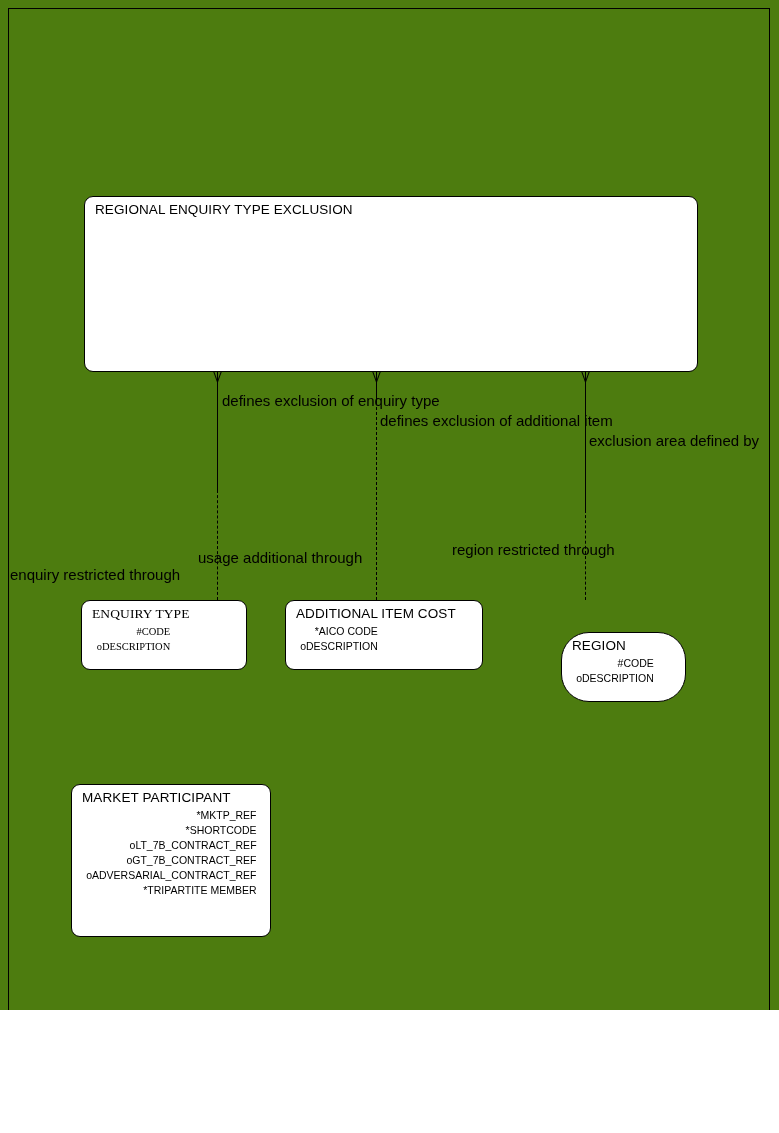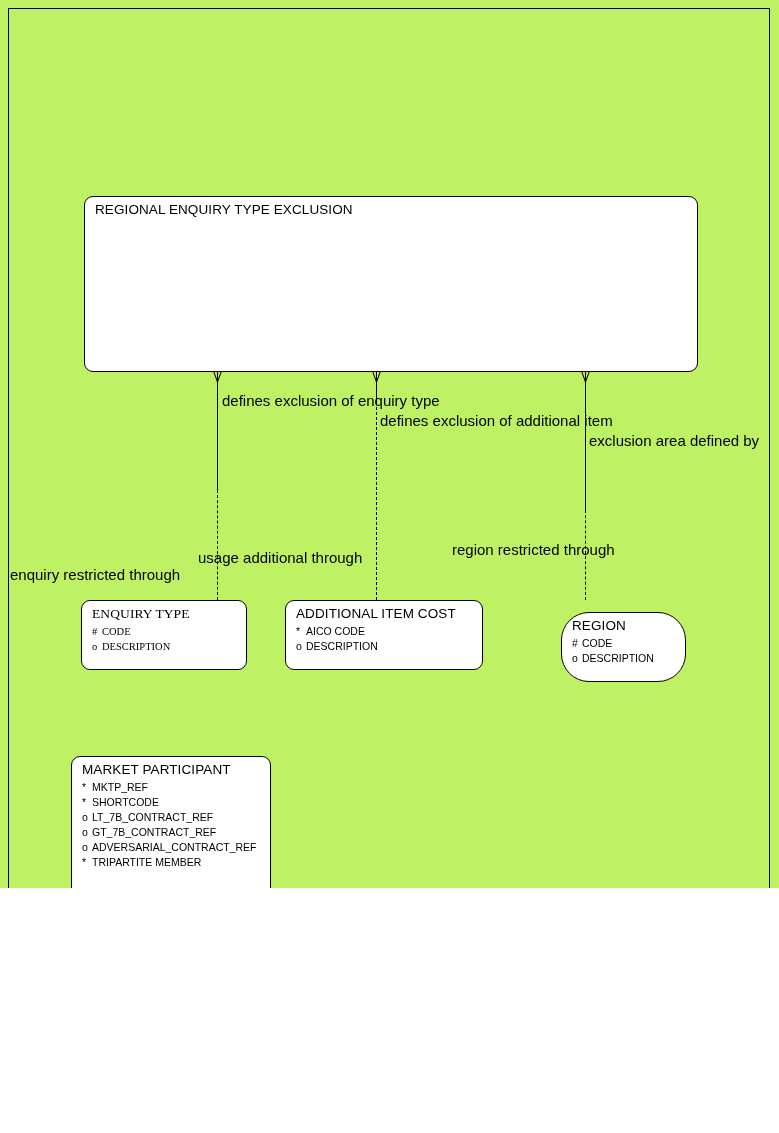--- a/index.html
+++ b/index.html
@@ -7,23 +7,24 @@
     padding: 0;
     background: #ffffff;
   }
   body {
     font-family: "Liberation Sans", "DejaVu Sans", sans-serif;
     color: #000000;
   }
   #page {
     position: relative;
     width: 779px;
-    height: 888px;
-    background: #bef264;
+    height: 1010px;
+    background: #4d7c0f;
     overflow: hidden;
+    text-align: right;
   }
   
   .page-frame {
     position: absolute;
     left: 8px;
     top: 8px;
     width: 762px;
     height: 1116px;
     border: 1px solid #000000;
     box-sizing: border-box;
@@ -161,33 +162,33 @@
     <ul class="attr-list">
       <li class="attr">
         <span class="marker">*</span><span>AICO CODE</span>
       </li>
       <li class="attr">
         <span class="marker">o</span><span>DESCRIPTION</span>
       </li>
     </ul>
   </div>
 
-  <div class="entity" style="left:561px; top:612px; width:125px; height:70px;border-radius:28px;">
+  <div class="entity" style="left:561px; top:632px; width:125px; height:70px;border-radius:28px;">
     <div class="entity-title">REGION</div>
     <ul class="attr-list">
       <li class="attr">
         <span class="marker">#</span><span>CODE</span>
       </li>
       <li class="attr">
         <span class="marker">o</span><span>DESCRIPTION</span>
       </li>
     </ul>
   </div>
 
-  <div class="entity" style="left:71px; top:756px; width:200px; height:153px;text-decoration:underline;">
+  <div class="entity" style="left:71px; top:784px; width:200px; height:153px;text-decoration:underline;">
     <div class="entity-title">MARKET PARTICIPANT</div>
     <ul class="attr-list">
       <li class="attr">
         <span class="marker">*</span><span>MKTP_REF</span>
       </li>
       <li class="attr">
         <span class="marker">*</span><span>SHORTCODE</span>
       </li>
       <li class="attr">
         <span class="marker">o</span><span>LT_7B_CONTRACT_REF</span>

